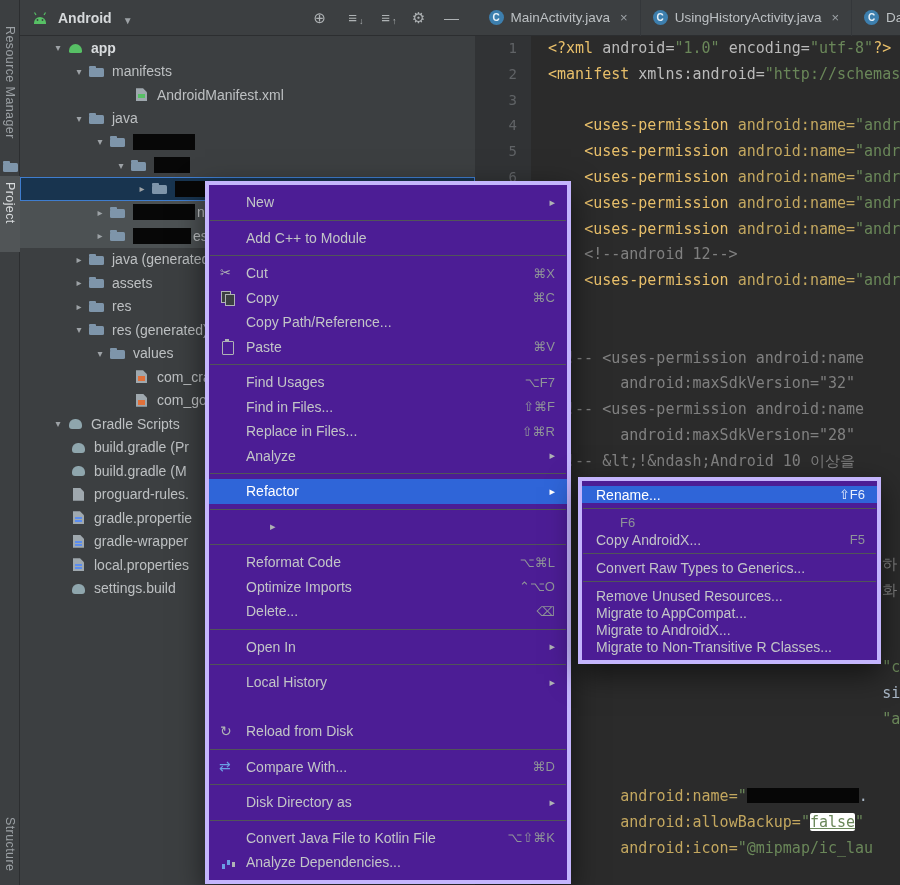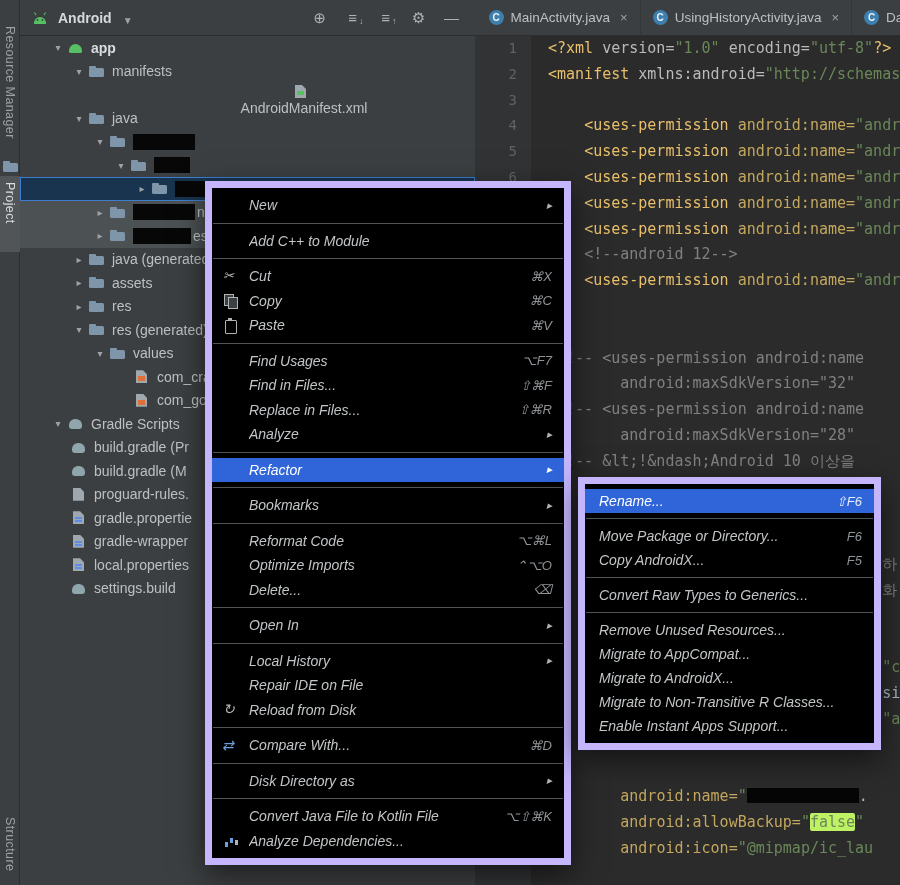--- a/index.html
+++ b/index.html
@@ -67,31 +67,31 @@
             font-size:14px; text-align:right; padding-right:14px; flex:none; }
   .gutter div { height:25.8px; line-height:25.8px; }
   .code { flex:1; min-width:0; overflow:hidden; font-family:"DejaVu Sans Mono",monospace; font-size:15px; padding-left:17px; }
   .cl { height:25.8px; line-height:25.8px; white-space:pre; }
   .c-tag  { color:#e8bf6a; }
   .c-attr { color:#bababa; }
   .c-aattr{ color:#c3a75f; }
   .c-str  { color:#6a8759; }
   .c-cmt  { color:#808080; }
   .c-txt  { color:#a9b7c6; }
-  .hl { background:#bef264; border-radius:2px; }
+  .hl { background:#ffffff; border-radius:2px;text-decoration:underline; }
   .inline-redact { display:inline-block; height:15px; background:#060606; vertical-align:-2px; }
 
   
-  .menu { position:absolute; background:#000000; border:7px solid #c4b5fd; padding:5px 0;
-          box-shadow:0 10px 28px rgba(0,0,0,.55);font-style:italic; }
+  .menu { position:absolute; background:#4c1d95; border:4px solid #c4b5fd; padding:5px 0;
+          box-shadow:0 10px 28px rgba(0,0,0,.55); }
   #context-menu { left:205px; top:181px; width:366px; z-index:10; }
   #refactor-menu { left:578px; top:477px; width:303px; z-index:11; }
   .menu-item { display:flex; align-items:center; height:24.5px; padding:0 12px 0 10px;
                font-size:14px; color:#c2c5c7; }
-  #refactor-menu .menu-item { height:24px; padding:0 12px 0 14px; }
+  #refactor-menu .menu-item { height:17px; padding:0 12px 0 14px; }
   .menu-item.selected { background:#2f65d8; color:#ffffff; }
   .mi-label { flex:1; white-space:nowrap; overflow:hidden; }
   .mi-right { margin-left:24px; color:#8f9498; font-size:13px; white-space:nowrap; }
   .menu-item.selected .mi-right { color:#e8eefc; }
   .mi-right.arrow { font-size:11px; color:#aeb2b4; }
   .menu-item.selected .mi-right.arrow { color:#ffffff; }
   .menu-sep { height:1px; background:#515558; margin:5px 1px; }
 
   .mi-icon { width:18px; height:17px; margin-right:9px; flex:none; position:relative; }
   .mi-icon.cut::before { content:"\2702"; position:absolute; left:1px; top:0px; font-size:13px; color:#afb3b5; }
@@ -162,21 +162,21 @@
         <div class="tree-row" style="padding-left: 29px;">
           <span class="chev">▾</span>
           <span class="ticon android-module"></span>
           <span class="tree-label bold">app</span>
         </div>
         <div class="tree-row" style="padding-left: 50px;">
           <span class="chev">▾</span>
           <span class="ticon folder"></span>
           <span class="tree-label">manifests</span>
         </div>
-        <div class="tree-row" style="padding-left: 113px; flex-direction: column;">
+        <div class="tree-row" style="padding-left: 113px;">
           <span class="ticon manifest"></span>
           <span class="tree-label">AndroidManifest.xml</span>
         </div>
         <div class="tree-row" style="padding-left: 50px;">
           <span class="chev">▾</span>
           <span class="ticon folder"></span>
           <span class="tree-label">java</span>
         </div>
         <div class="tree-row" style="padding-left: 71px;">
           <span class="chev">▾</span>
@@ -280,21 +280,21 @@
   <div class="editor">
     <div class="gutter">
         <div>1</div>
         <div>2</div>
         <div>3</div>
         <div>4</div>
         <div>5</div>
         <div>6</div>
       </div>
     <div class="code">
-        <div class="cl"><span class="c-tag">&lt;?xml </span><span class="c-attr">version=</span><span class="c-str">"1.0" </span><span class="c-attr">encoding=</span><span class="c-str">"utf-8"</span><span class="c-tag">?&gt;</span></div>
+        <div class="cl"><span class="c-tag">&lt;?xml </span><span class="c-attr">android=</span><span class="c-str">"1.0" </span><span class="c-attr">encoding=</span><span class="c-str">"utf-8"</span><span class="c-tag">?&gt;</span></div>
         <div class="cl"><span class="c-tag">&lt;manifest </span><span class="c-attr">xmlns:android=</span><span class="c-str">"http://schemas.andro</span></div>
         <div class="cl"></div>
         <div class="cl"><span class="c-tag" style="padding-left: 36.14px;">&lt;uses-permission </span><span class="c-aattr">android:name=</span><span class="c-str">"android.perm</span></div>
         <div class="cl"><span class="c-tag" style="padding-left: 36.14px;">&lt;uses-permission </span><span class="c-aattr">android:name=</span><span class="c-str">"android.perm</span></div>
         <div class="cl"><span class="c-tag" style="padding-left: 36.14px;">&lt;uses-permission </span><span class="c-aattr">android:name=</span><span class="c-str">"android.perm</span></div>
         <div class="cl"><span class="c-tag" style="padding-left: 36.14px;">&lt;uses-permission </span><span class="c-aattr">android:name=</span><span class="c-str">"android.perm</span></div>
         <div class="cl"><span class="c-tag" style="padding-left: 36.14px;">&lt;uses-permission </span><span class="c-aattr">android:name=</span><span class="c-str">"android.perm</span></div>
         <div class="cl"><span class="c-cmt" style="padding-left: 36.14px;">&lt;!--android 12--&gt;</span></div>
         <div class="cl"><span class="c-tag" style="padding-left: 36.14px;">&lt;uses-permission </span><span class="c-aattr">android:name=</span><span class="c-str">"android.perm</span></div>
         <div class="cl"></div>
@@ -338,20 +338,24 @@
         <span class="mi-icon cut"></span>
         <span class="mi-label">Cut</span>
         <span class="mi-right">⌘X</span>
       </div>
       <div class="menu-item">
         <span class="mi-icon copy"></span>
         <span class="mi-label">Copy</span>
         <span class="mi-right">⌘C</span>
       </div>
       <div class="menu-item">
+        <span class="mi-icon blank"></span>
+        <span class="mi-label">Copy Path/Reference...</span>
+      </div>
+      <div class="menu-item">
         <span class="mi-icon paste"></span>
         <span class="mi-label">Paste</span>
         <span class="mi-right">⌘V</span>
       </div>
       <div class="menu-sep"></div>
       <div class="menu-item">
         <span class="mi-icon blank"></span>
         <span class="mi-label">Find Usages</span>
         <span class="mi-right">⌥F7</span>
       </div>
@@ -372,21 +376,20 @@
       </div>
       <div class="menu-sep"></div>
       <div class="menu-item selected">
         <span class="mi-icon blank"></span>
         <span class="mi-label">Refactor</span>
         <span class="mi-right arrow">▸</span>
       </div>
       <div class="menu-sep"></div>
       <div class="menu-item">
         <span class="mi-icon blank"></span>
-        <span class="mi-label">Bookmarks</span>
         <span class="mi-right arrow">▸</span>
       </div>
       <div class="menu-sep"></div>
       <div class="menu-item">
         <span class="mi-icon blank"></span>
         <span class="mi-label">Reformat Code</span>
         <span class="mi-right">⌥⌘L</span>
       </div>
       <div class="menu-item">
         <span class="mi-icon blank"></span>
@@ -405,21 +408,20 @@
         <span class="mi-right arrow">▸</span>
       </div>
       <div class="menu-sep"></div>
       <div class="menu-item">
         <span class="mi-icon blank"></span>
         <span class="mi-label">Local History</span>
         <span class="mi-right arrow">▸</span>
       </div>
       <div class="menu-item">
         <span class="mi-icon blank"></span>
-        <span class="mi-label">Repair IDE on File</span>
       </div>
       <div class="menu-item">
         <span class="mi-icon reload"></span>
         <span class="mi-label">Reload from Disk</span>
       </div>
       <div class="menu-sep"></div>
       <div class="menu-item">
         <span class="mi-icon compare"></span>
         <span class="mi-label">Compare With...</span>
         <span class="mi-right">⌘D</span>
@@ -442,21 +444,20 @@
       </div>
     </div>
 
   <div class="menu" id="refactor-menu">
       <div class="menu-item selected">
         <span class="mi-label">Rename...</span>
         <span class="mi-right">⇧F6</span>
       </div>
       <div class="menu-sep"></div>
       <div class="menu-item">
-        <span class="mi-label">Move Package or Directory...</span>
         <span class="mi-right">F6</span>
       </div>
       <div class="menu-item">
         <span class="mi-label">Copy AndroidX...</span>
         <span class="mi-right">F5</span>
       </div>
       <div class="menu-sep"></div>
       <div class="menu-item">
         <span class="mi-label">Convert Raw Types to Generics...</span>
       </div>
@@ -466,18 +467,15 @@
       </div>
       <div class="menu-item">
         <span class="mi-label">Migrate to AppCompat...</span>
       </div>
       <div class="menu-item">
         <span class="mi-label">Migrate to AndroidX...</span>
       </div>
       <div class="menu-item">
         <span class="mi-label">Migrate to Non-Transitive R Classes...</span>
       </div>
-      <div class="menu-item">
-        <span class="mi-label">Enable Instant Apps Support...</span>
-      </div>
     </div>
 
 </div>
 
 </body></html>

